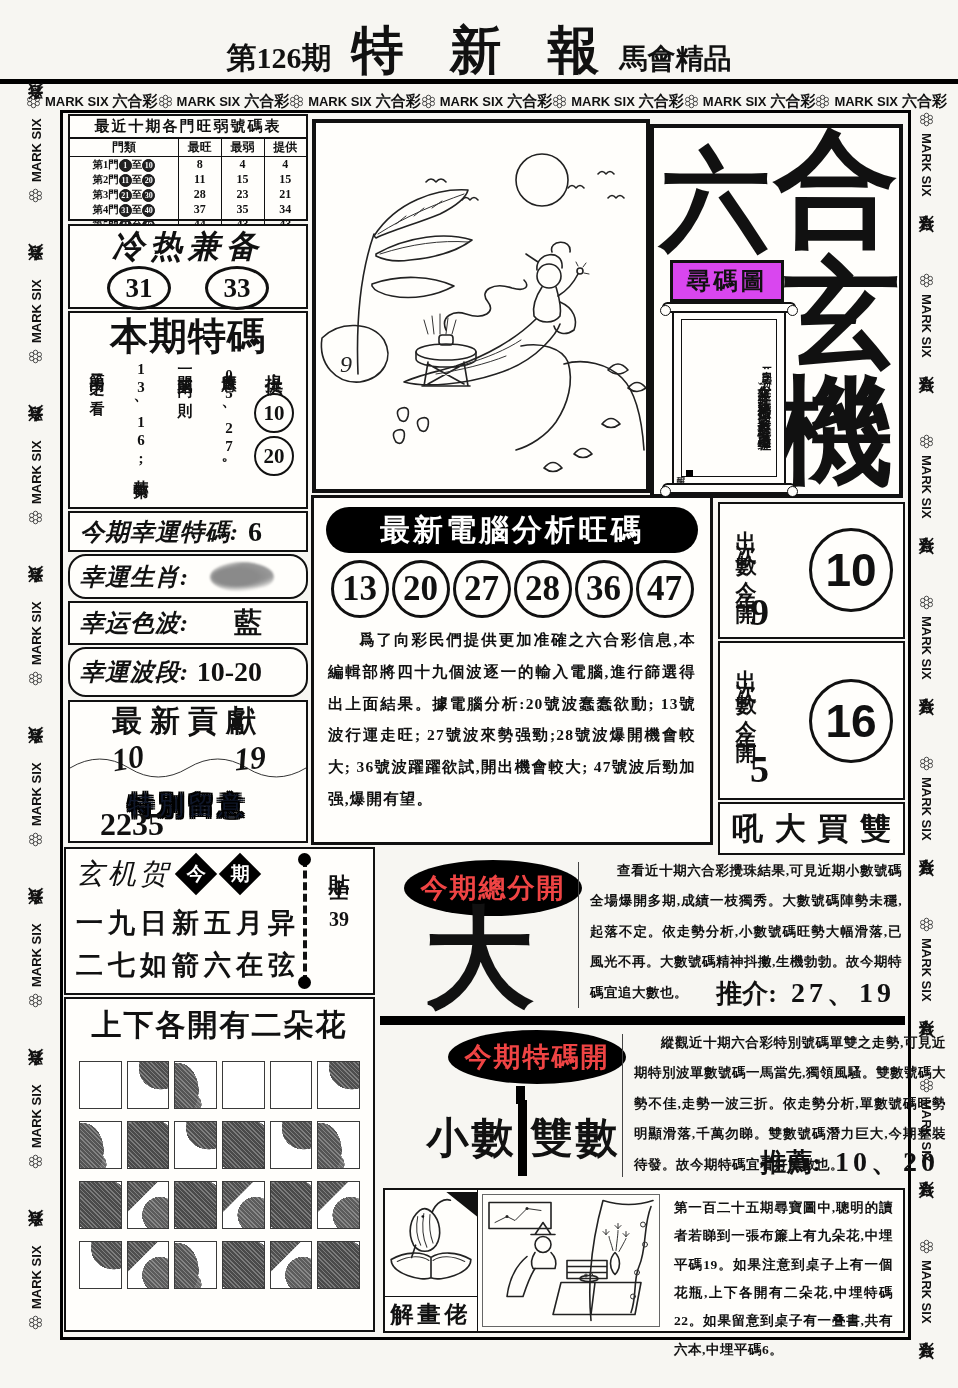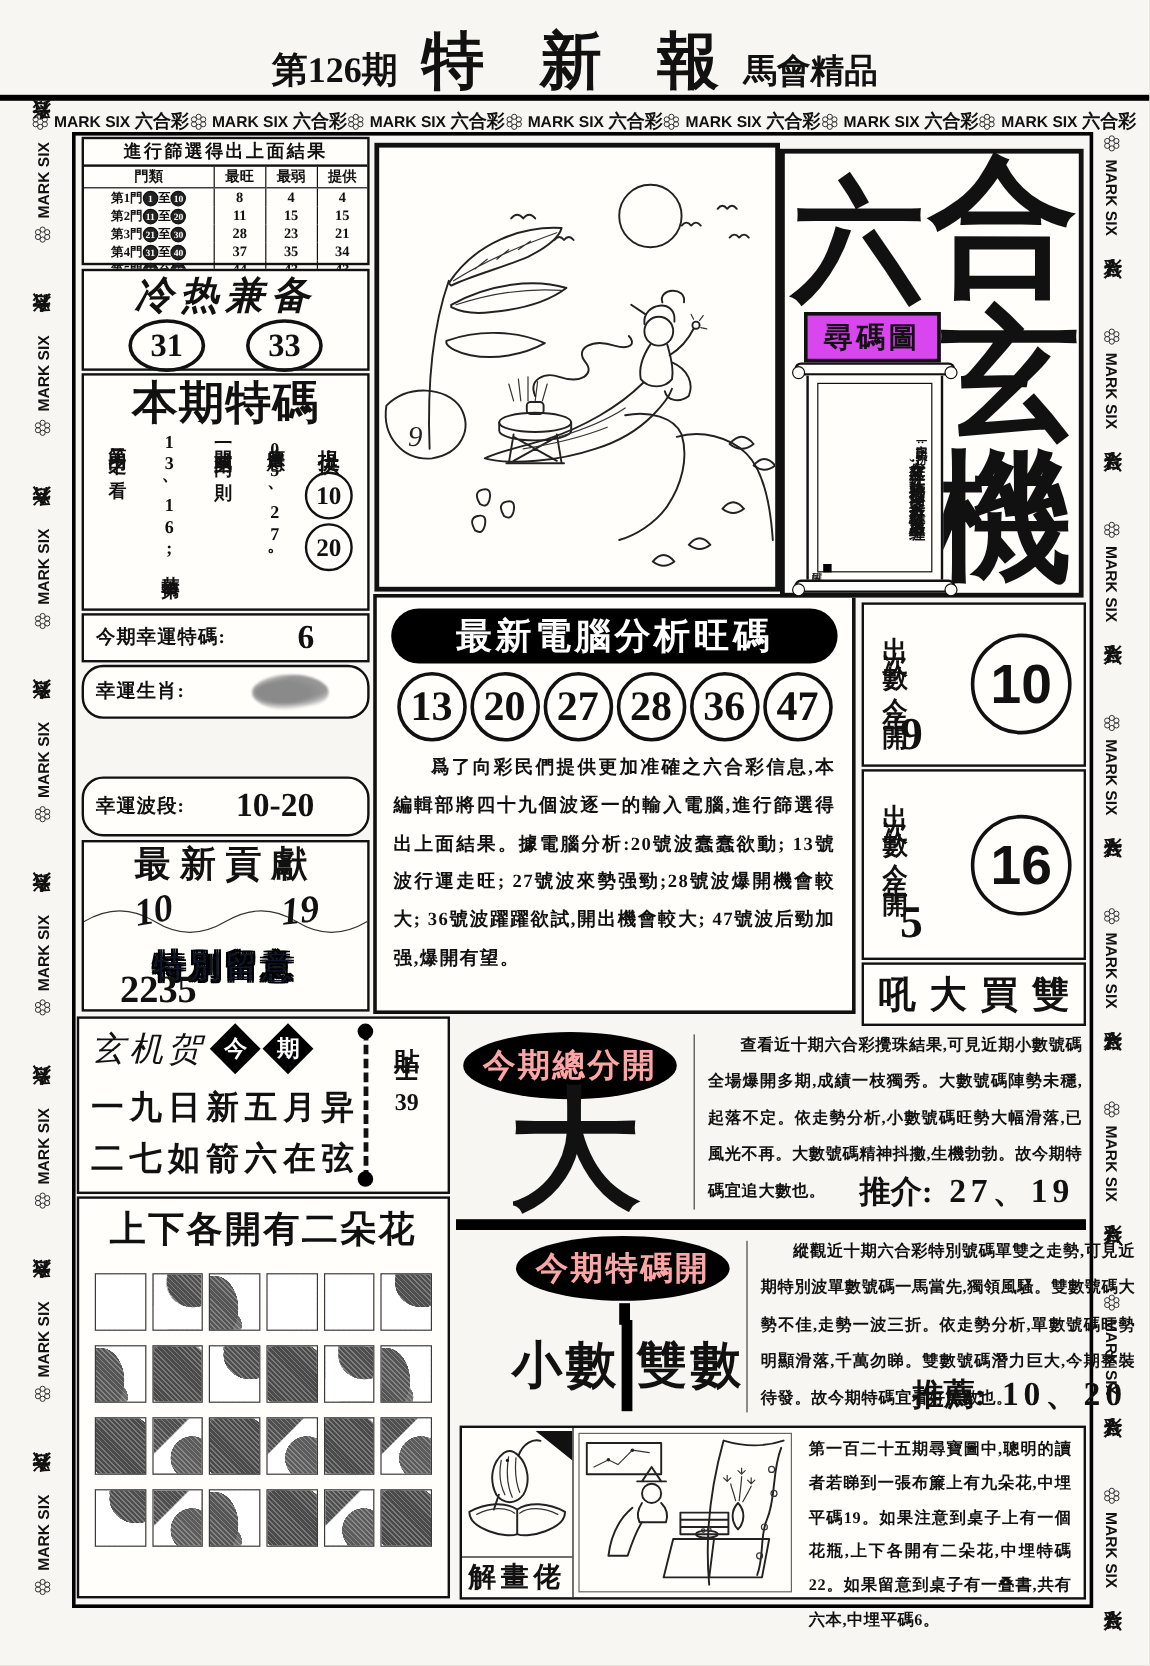--- a/index.html
+++ b/index.html
@@ -43,21 +43,21 @@
 
   #special-code{left:68px;top:311px;width:240px;height:198px;}
   #special-code .tt{font-size:38px;font-weight:900;font-family:"Liberation Sans","DejaVu Sans",sans-serif;text-align:center;line-height:46px;letter-spacing:1px;}
   #sc-wrap{display:flex;flex-direction:row;justify-content:space-between;padding:2px 12px 0 12px;height:146px;}
   .vcol{writing-mode:vertical-rl;text-orientation:upright;font-size:15px;font-weight:bold;letter-spacing:2px;line-height:30px;}
   #sc-provide{display:flex;flex-direction:column;align-items:center;}
   #sc-provide .vcol{font-size:18px;letter-spacing:3px;}
   .small-circle{display:inline-block;border:2.5px solid #111;border-radius:50%;width:36px;height:36px;line-height:36px;text-align:center;font-size:21px;font-weight:bold;margin-top:3px;}
 
   .lucky-row{left:68px;width:240px;background:#fffefb;border:2px solid #111;box-sizing:border-box;display:flex;align-items:center;justify-content:space-between;padding:0 10px;}
-  .lucky-row .lb{font-size:16px;font-weight:800;letter-spacing:1px;white-space:nowrap;}
+  .lucky-row .lb{font-size:24px;font-weight:800;letter-spacing:1px;white-space:nowrap;font-style:italic;}
   .lucky-row .val{font-size:28px;font-weight:bold;margin-right:34px;}
   #row-code{top:511px;height:41px;}
   #row-zodiac{top:554px;height:45px;border-radius:18px;}
   #row-color{top:601px;height:44px;}
   #row-band{top:647px;height:50px;border-radius:18px;}
   #zodiac-smudge{width:64px;height:30px;margin-right:22px;border-radius:50%;
     background:radial-gradient(ellipse at 40% 50%,#8a8a8a 0 40%,transparent 70%),radial-gradient(ellipse at 70% 30%,#9a9a9a 0 30%,transparent 60%);
     filter:blur(1px);}
 
   #contribution{left:68px;top:700px;width:240px;height:143px;}
@@ -104,21 +104,21 @@
 
   #analysis{left:311px;top:495px;width:402px;height:350px;border-width:3px;}
   #analysis-banner{margin:9px auto 0 auto;width:372px;height:46px;background:#000;border-radius:23px;color:#fff;
      font-family:"Liberation Sans","DejaVu Sans",sans-serif;font-weight:900;font-size:30px;letter-spacing:3px;
      display:flex;align-items:center;justify-content:center;}
   #analysis-nums{display:flex;justify-content:center;gap:3px;margin-top:7px;}
   .num-circle{display:inline-block;border:3px solid #111;border-radius:50%;width:52px;height:52px;line-height:52px;text-align:center;font-size:35px;font-weight:bold;}
   #analysis-text{padding:6px 14px 0 14px;font-size:15.5px;line-height:2.05;letter-spacing:1.2px;text-align:justify;text-indent:2em;font-weight:bold;}
 
   #total-open{left:380px;top:856px;width:525px;height:158px;}
-  .sect-badge{position:absolute;left:6px;top:4px;width:178px;height:56px;background:#000;border-radius:50%;color:#fca5a5;
+  .sect-badge{position:absolute;left:24px;top:4px;width:178px;height:56px;background:#000;border-radius:50%;color:#ef4444;
      font-family:"Liberation Sans","DejaVu Sans",sans-serif;font-size:27px;font-weight:900;letter-spacing:2px;
      display:flex;align-items:center;justify-content:center;}
   #to-big{position:absolute;left:44px;top:48px;font-size:110px;font-weight:700;line-height:110px;}
   .sect-divider{position:absolute;left:198px;top:6px;bottom:6px;border-left:1.5px solid #444;}
   .sect-text{position:absolute;left:210px;top:0;width:312px;font-size:13.5px;line-height:2.25;letter-spacing:.5px;text-align:justify;text-indent:2em;font-weight:bold;}
   .sect-reco{position:absolute;right:10px;bottom:2px;display:flex;align-items:baseline;gap:14px;}
   .sect-reco .rl{font-size:26px;font-weight:900;}
   .sect-reco .rv{font-size:28px;font-weight:bold;letter-spacing:4px;}
   #sep-band{left:380px;top:1016px;width:525px;height:9px;background:#000;}
   #special-open{left:380px;top:1028px;width:525px;height:155px;margin-left:44px;}
@@ -508,21 +508,21 @@
             <circle cx="4.4" cy="6.6" r="2.6"></circle>
           </g>
         </svg>
         <span class="bl">MARK SIX</span>
         <b class="bc">六合彩</b>
       </span>
     </div>
   <div class="abs" id="main-frame"></div>
 
   <div class="box" id="hot-table">
-    <div class="tt">進行篩選得出上面結果</div>
+    <div class="tt">最近十期各門旺弱號碼表</div>
     <table>
       <thead>
           <tr>
         <th>門類</th>
         <th>最旺</th>
         <th>最弱</th>
         <th>提供</th>
       </tr>
         </thead>
       <tbody id="hot-tbody">
@@ -586,20 +586,24 @@
   </div>
 
   <div class="lucky-row abs" id="row-code">
     <span class="lb">今期幸運特碼:</span>
     <span class="val">6</span>
   </div>
   <div class="lucky-row abs" id="row-zodiac">
     <span class="lb">幸運生肖:</span>
     <span id="zodiac-smudge"></span>
   </div>
+  <div class="lucky-row abs" id="row-color">
+    <span class="lb">幸运色波:</span>
+    <span class="val">藍</span>
+  </div>
   <div class="lucky-row abs" id="row-band">
     <span class="lb">幸運波段:</span>
     <span class="val">10-20</span>
   </div>
 
   <div class="box" id="contribution">
     <div class="tt">最新貢獻</div>
     <svg id="contrib-wave" viewBox="0 0 236 46">
       <path class="lnthin" d="M0 30 Q 30 12 59 30 T 118 30 T 177 30 T 236 30"></path>
     </svg>

